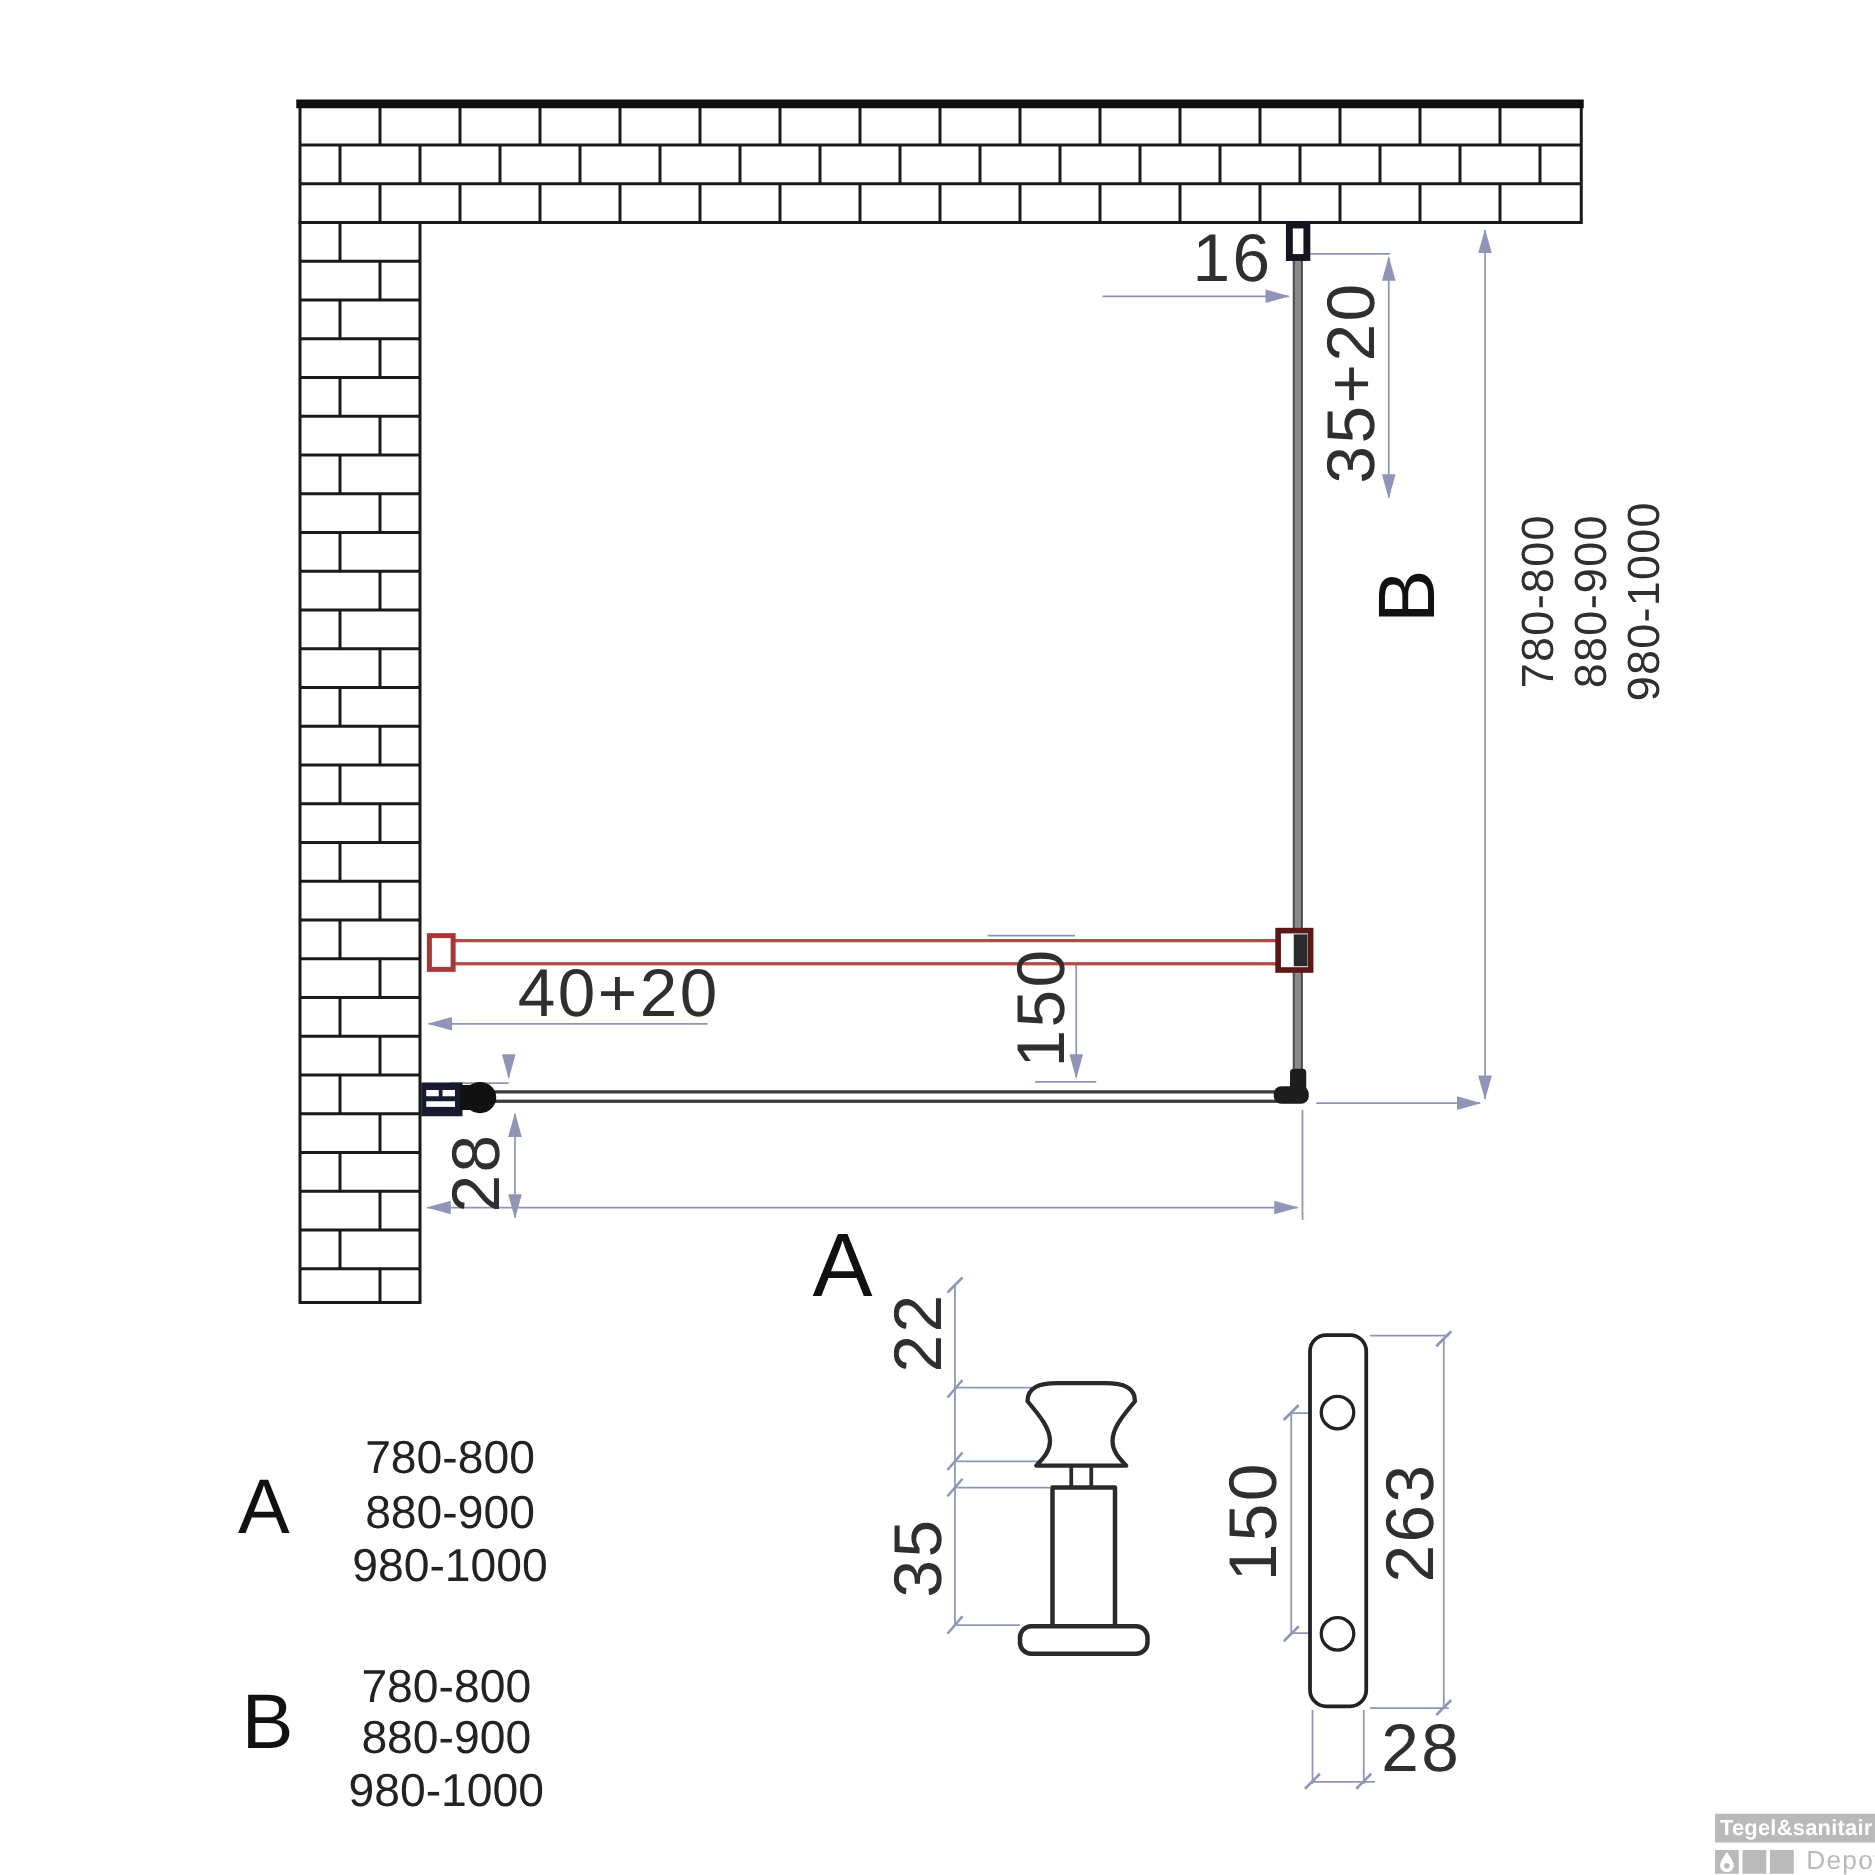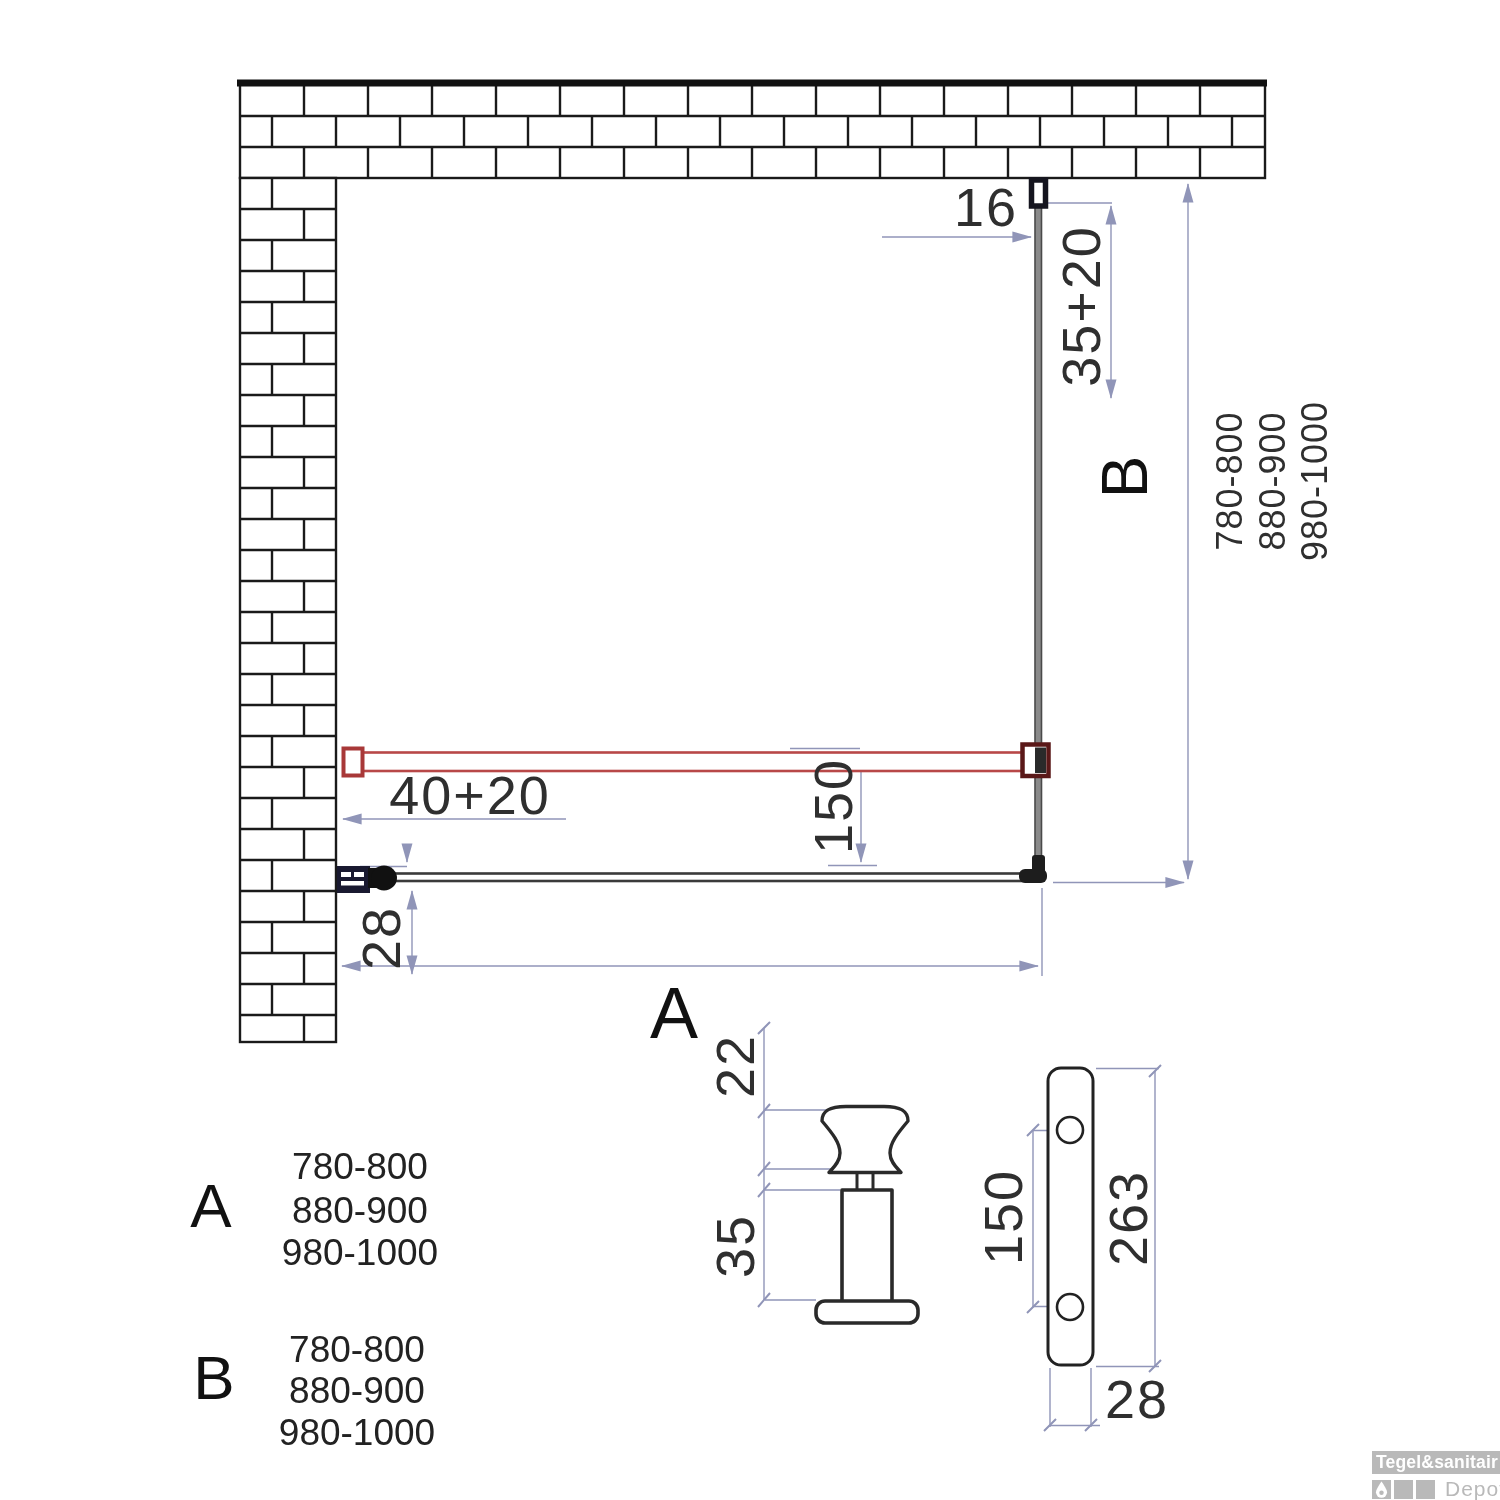--- a/index.html
+++ b/index.html
@@ -228,21 +228,21 @@
       </g>
     </g>
   </svg>
 
   <div class="t dim" style="left:986px;top:207px">16</div>
   <div class="t rot dim" style="left:1081px;top:306px">35+20</div>
   <div class="t rot biglabel-rot" style="left:1125px;top:477px">B</div>
   <div class="t rot dim-sm" style="left:1230px;top:481px">780-800</div>
   <div class="t rot dim-sm" style="left:1273px;top:481px">880-900</div>
   <div class="t rot dim-sm" style="left:1315px;top:481px">980-1000</div>
-  <div class="t dim" style="left:470px;top:795px">40+20</div>
+  <div class="t dim" style="left:495px;top:795px">40+20</div>
   <div class="t rot dim" style="left:833px;top:806px">150</div>
   <div class="t rot dim" style="left:381px;top:938px">28</div>
   <div class="t biglabel" style="left:674px;top:1013px">A</div>
 
   <div class="t rot dim" style="left:735px;top:1066px">22</div>
   <div class="t rot dim" style="left:735px;top:1246px">35</div>
   <div class="t rot dim" style="left:1003px;top:1217px">150</div>
   <div class="t rot dim" style="left:1128px;top:1218px">263</div>
   <div class="t dim" style="left:1137px;top:1399px">28</div>
 

